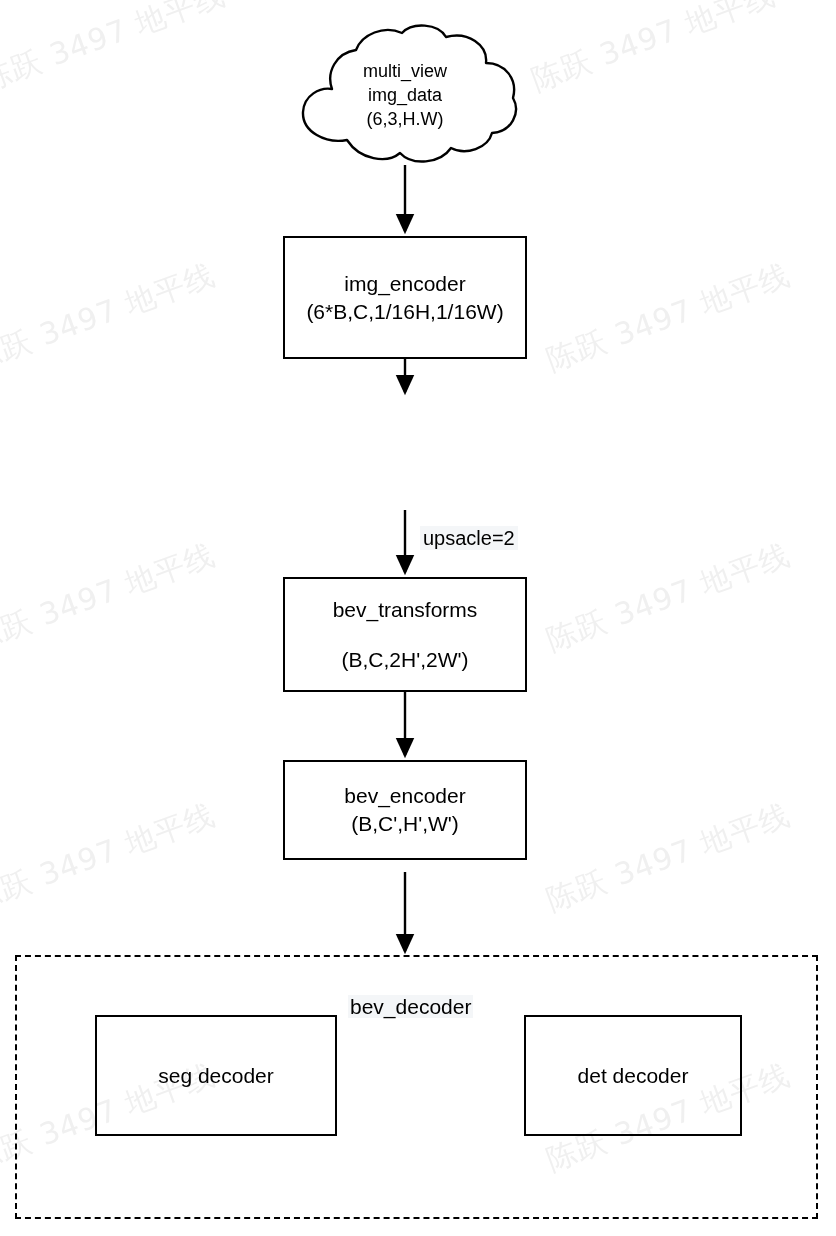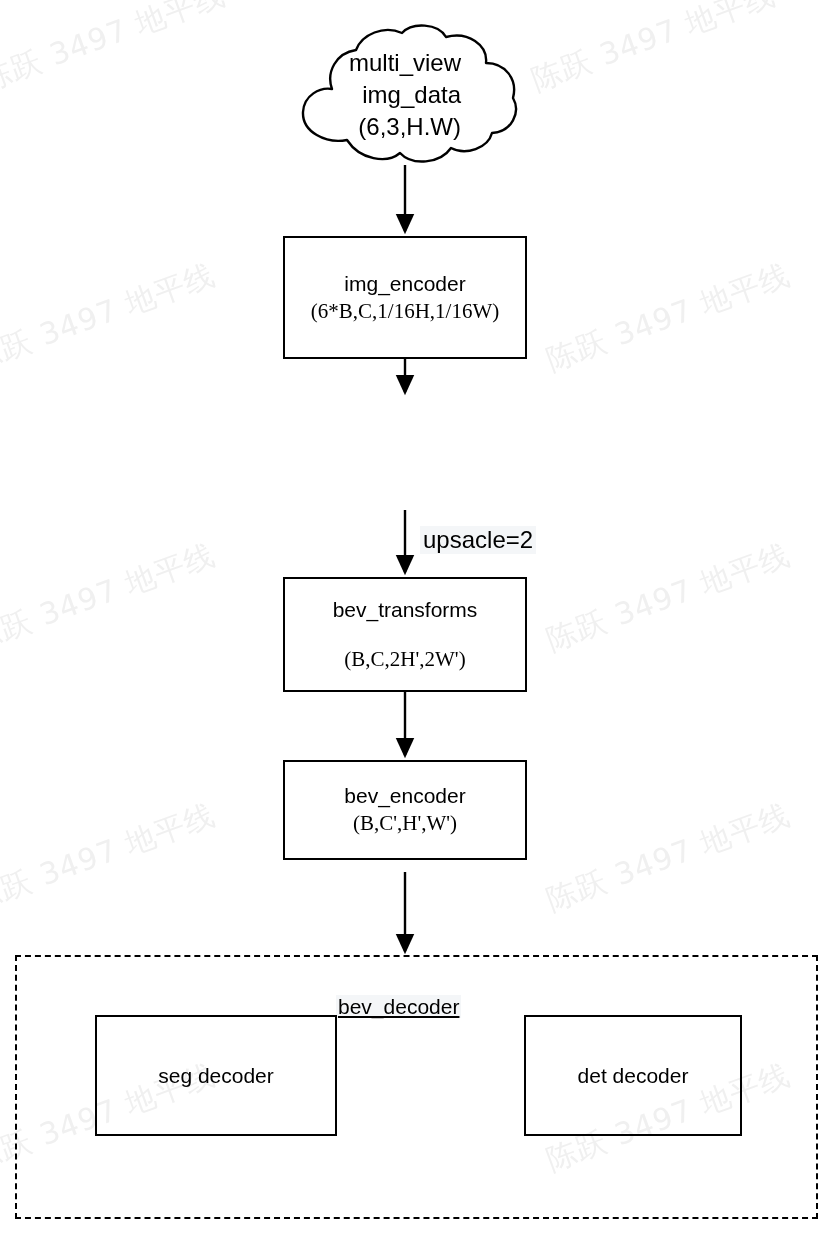--- a/index.html
+++ b/index.html
@@ -58,30 +58,30 @@
     border: 2px solid #000000;
     background: transparent;
     display: flex;
     flex-direction: column;
     align-items: center;
     justify-content: center;
     text-align: center;
     font-size: 21px;
     line-height: 1.32;
   }
-  .node-box .line2 { display: block; font-family: Liberation Serif, serif; }
+  .node-box .line2 { display: block; }
 
   .cloud-node {
     position: absolute;
     display: flex;
     flex-direction: column;
     align-items: center;
     justify-content: center;
-    text-align: right;
-    font-size: 24px;
+    text-align: center;
+    font-size: 18px;
     line-height: 1.34;
     z-index: 12;
   }
   .cloud-svg {
     position: absolute;
     left: 0; top: 0;
   }
   .cloud-text {
     position: relative;
     z-index: 2;
@@ -97,21 +97,21 @@
     position: absolute;
     font-size: 21px;
     line-height: 1;
     background: #f4f6f8;
     padding: 1px 2px;
     white-space: nowrap;
   }
 
   .edge-label {
     position: absolute;
-    font-size: 24px;
+    font-size: 20px;
     line-height: 1;
     background: #f4f6f8;
     padding: 2px 3px;
     white-space: nowrap;
   }
 
   .connector {
     position: absolute;
     left: 0; top: 0;
     width: 836px;
@@ -187,21 +187,21 @@
       <span>bev_transforms</span>
       <span class="line2">(B,C,2H',2W')</span>
     </div>
 
     <div class="node-box" style="left:283px; top:760px; width:244px; height:100px;">
       <span>bev_encoder</span>
       <span class="line2">(B,C',H',W')</span>
     </div>
 
     <div class="group-box" style="left:15px; top:955px; width:803px; height:264px;"></div>
-    <div class="group-label" style="left:336px; top:995px;text-decoration:underline;">bev_decoder</div>
+    <div class="group-label" style="left:348px; top:995px;">bev_decoder</div>
 
     <div class="node-box" style="left:95px; top:1015px; width:242px; height:121px;">
       <span>seg decoder</span>
     </div>
 
     <div class="node-box" style="left:524px; top:1015px; width:218px; height:121px;">
       <span>det decoder</span>
     </div>
 
   </div>

